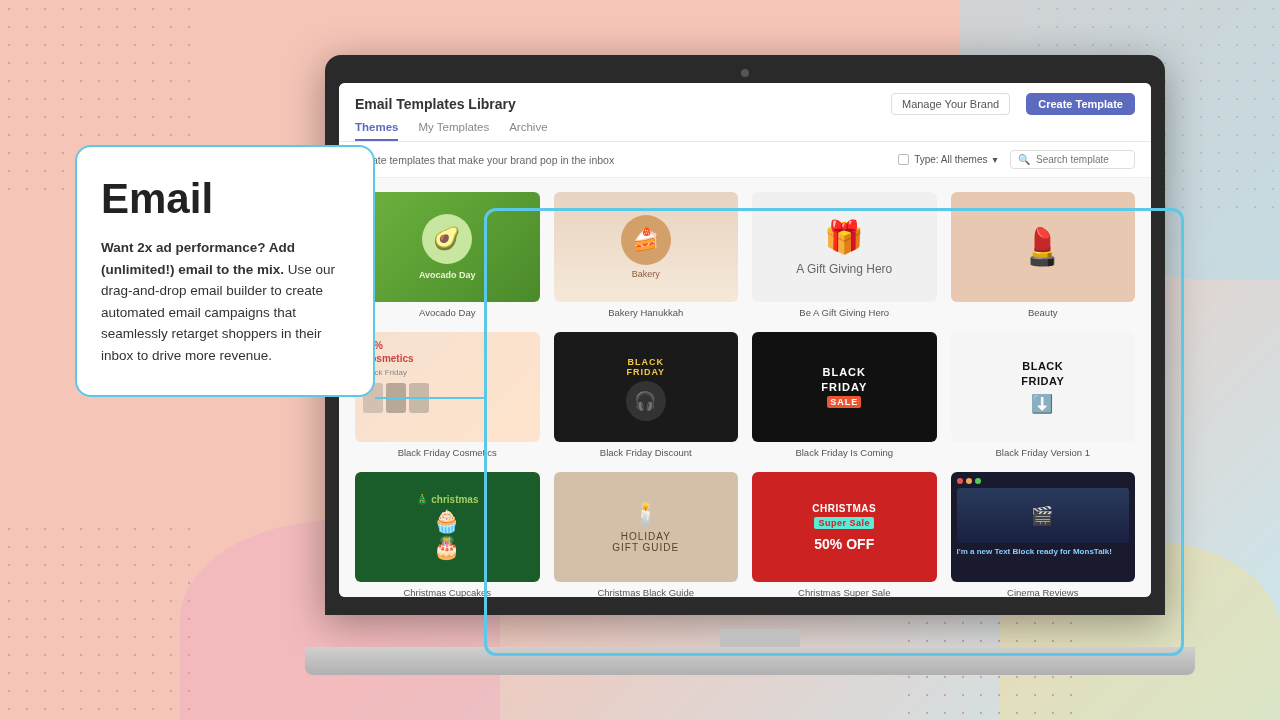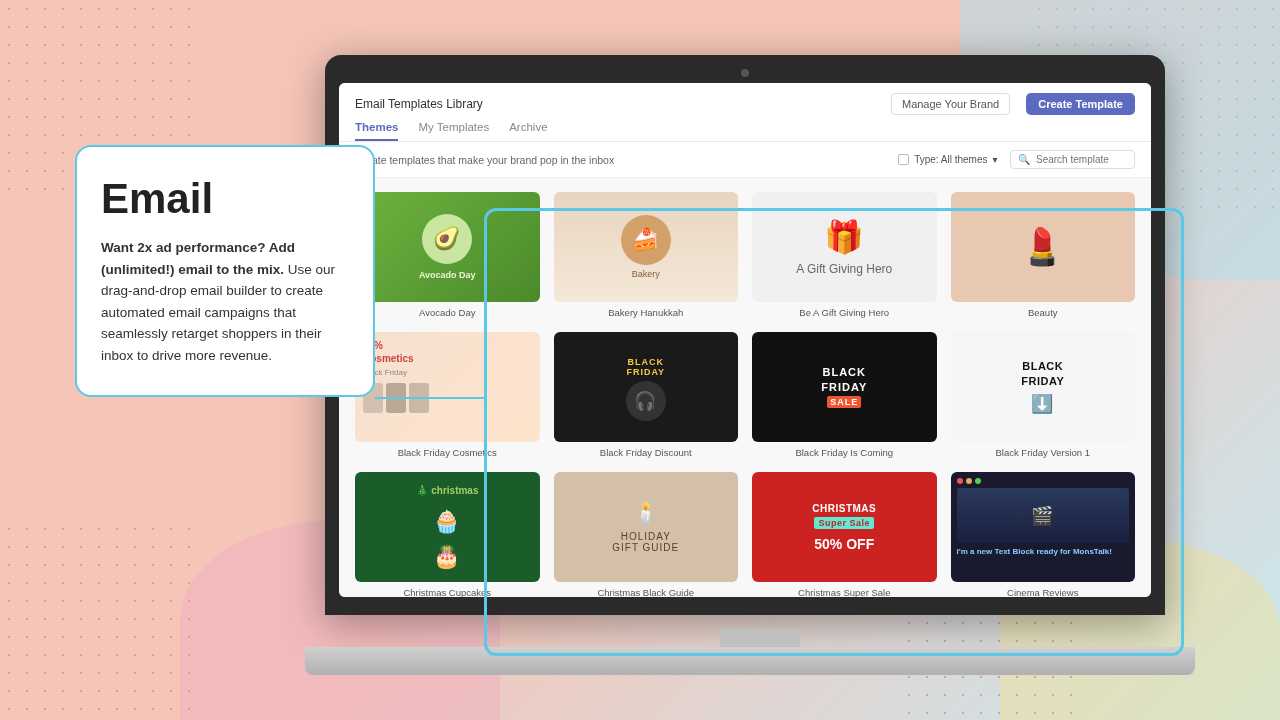--- a/index.html
+++ b/index.html
@@ -171,22 +171,22 @@
       padding: 10px 16px 0 16px;
       border-bottom: 1px solid #e8e8e8;
     }
     .app-header-top {
       display: flex;
       align-items: center;
       justify-content: space-between;
       margin-bottom: 6px;
     }
     .app-title {
-      font-size: 12px;
-      font-weight: 400;
+      font-size: 14px;
+      font-weight: 700;
       color: #333;
     }
     .app-header-actions {
       display: flex;
       align-items: center;
       gap: 16px;
     }
     .manage-brand-btn {
       font-size: 11px;
       color: #555;
@@ -407,21 +407,20 @@
     }
 
     .thumb-xmas-cupcakes {
       background: #1a5c2a;
       display: flex;
       flex-direction: column;
       align-items: center;
       justify-content: center;
       color: white;
       padding: 13px;
-      gap: 9px;
     }
 
     .thumb-xmas-guide {
       background: #d4c0a8;
       display: flex;
       flex-direction: column;
       align-items: center;
       justify-content: center;
       padding: 8px;
     }

